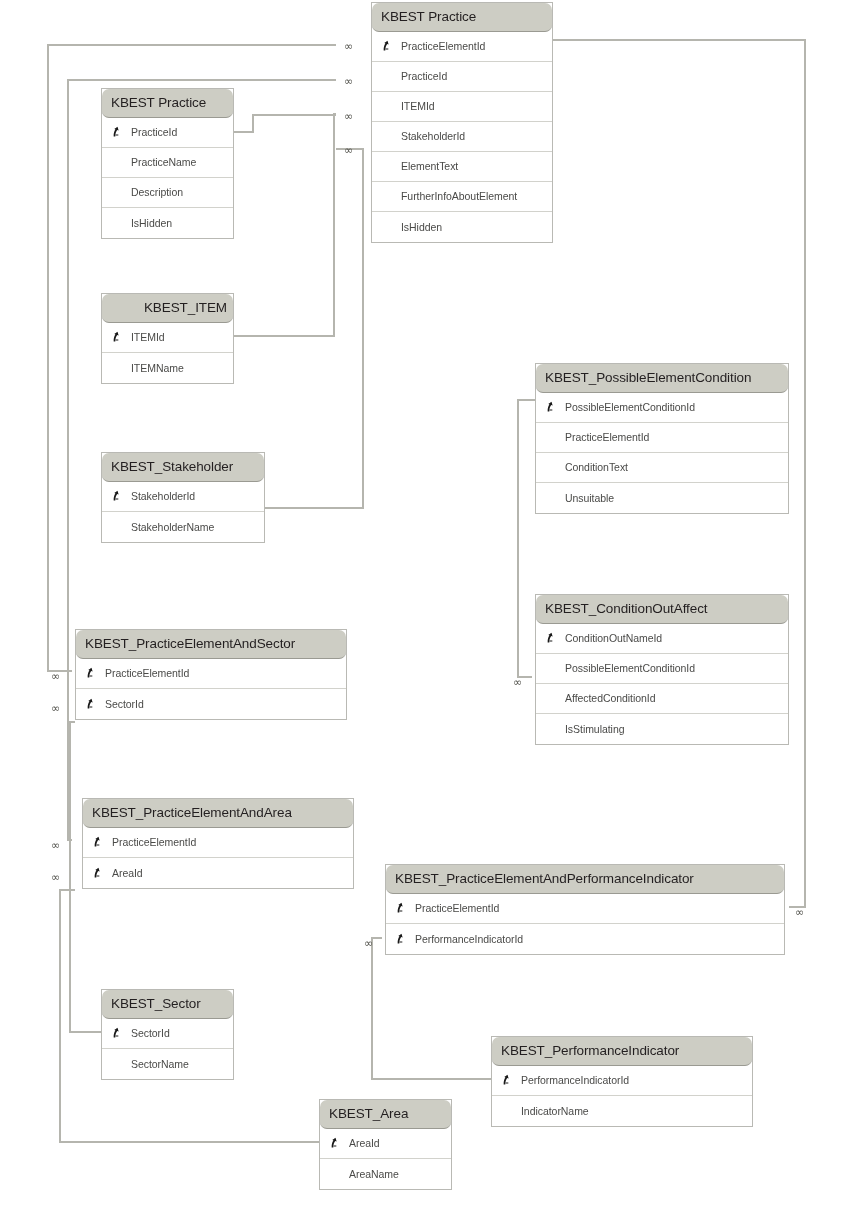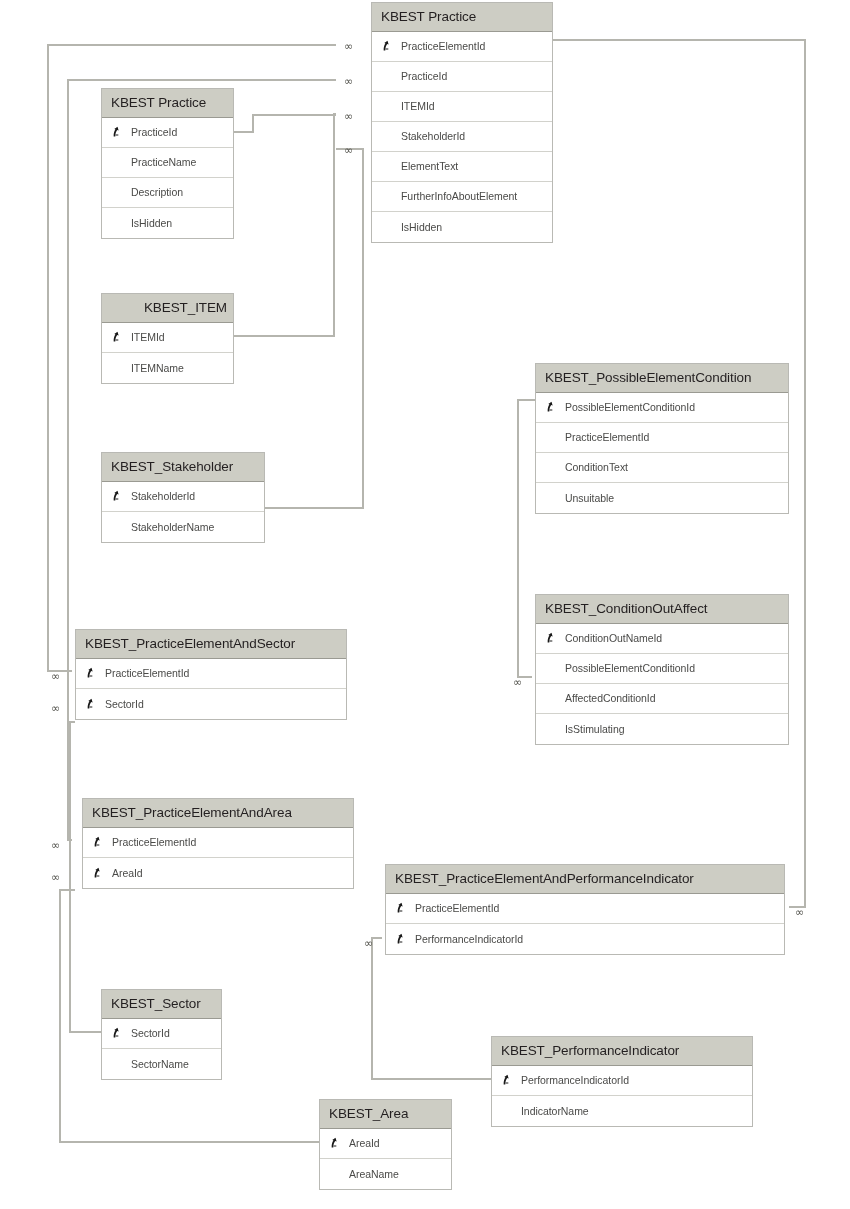--- a/index.html
+++ b/index.html
@@ -32,20 +32,21 @@
   }
   .entity-title {
     background: #cdcdc4;
     border-bottom: 1px solid #9a9a92;
     color: #231f20;
     font-size: 13.5px;
     line-height: 1;
     padding: 7px 6px 7px 9px;
     white-space: nowrap;
     letter-spacing: -0.1px;
+    border-radius: 7px;
   }
   .field {
     position: relative;
     border-bottom: 1px solid #d2d2cc;
     height: 30px;
     box-sizing: border-box;
     display: flex;
     align-items: center;
     white-space: nowrap;
   }
@@ -263,21 +264,21 @@
           <span class="field-name">PracticeElementId</span>
         </div>
         <div class="field">
           <svg class="pk-icon" viewBox="0 0 16 16">
             <path d="M3.3 13.6 C3.0 10.8 3.8 7.2 5.4 4.6 L4.0 4.2 L8.0 1.6 L9.4 6.2 L7.6 5.4 C6.0 7.6 5.2 10.6 5.3 13.6 Z" fill="#1a1a1a"></path>
             <path d="M5.6 11.0 L9.0 11.0 L9.0 12.2 L5.6 12.2 Z" fill="#1a1a1a"></path>
           </svg>
           <span class="field-name">PerformanceIndicatorId</span>
         </div>
       </div>
-      <div class="entity" style="left: 101px; top: 989px; width: 121px;">
+      <div class="entity" style="left: 101px; top: 989px; width: 133px;">
         <div class="entity-title">KBEST_Sector</div>
         <div class="field">
           <svg class="pk-icon" viewBox="0 0 16 16">
             <path d="M3.3 13.6 C3.0 10.8 3.8 7.2 5.4 4.6 L4.0 4.2 L8.0 1.6 L9.4 6.2 L7.6 5.4 C6.0 7.6 5.2 10.6 5.3 13.6 Z" fill="#1a1a1a"></path>
             <path d="M5.6 11.0 L9.0 11.0 L9.0 12.2 L5.6 12.2 Z" fill="#1a1a1a"></path>
           </svg>
           <span class="field-name">SectorId</span>
         </div>
         <div class="field">
           <span class="field-name">SectorName</span>

